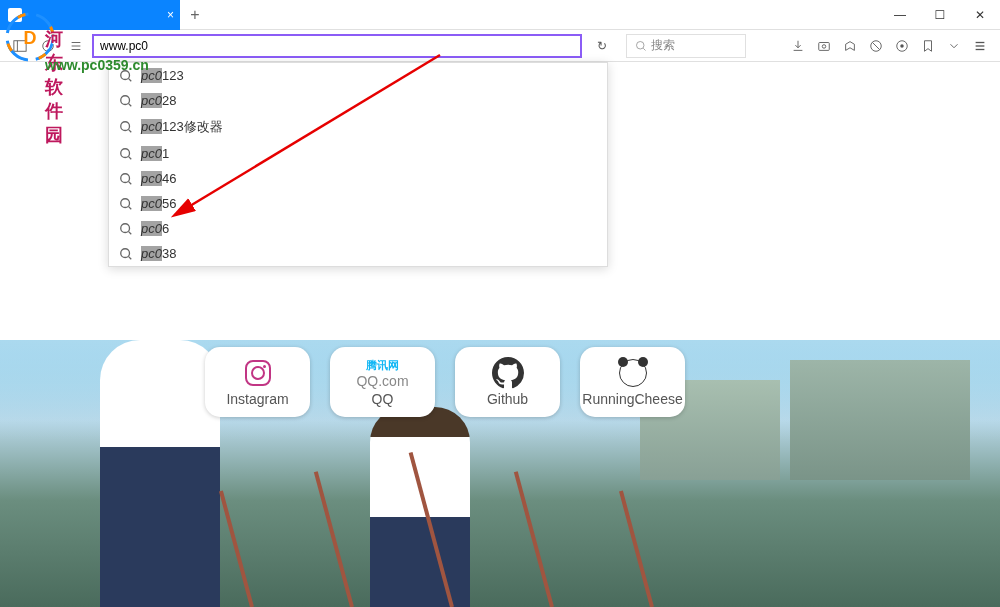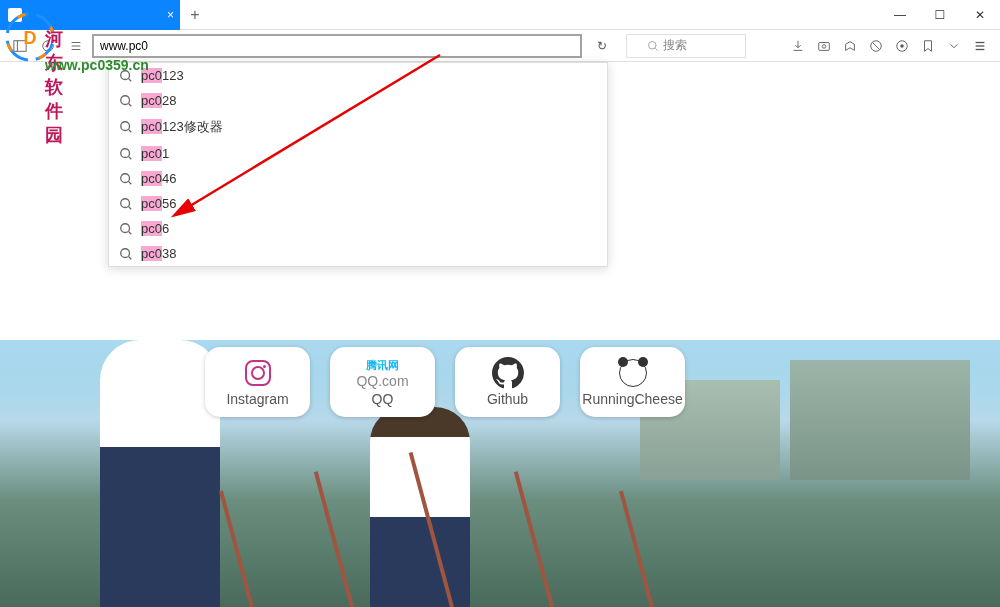--- a/index.html
+++ b/index.html
@@ -11,33 +11,33 @@
     .tab-close { position: absolute; right: 6px; color: #fff; cursor: pointer; }
     .newtab-btn { width: 30px; height: 30px; display: flex; align-items: center; justify-content: center; color: #666; font-size: 16px; cursor: pointer; }
     .window-controls { margin-left: auto; display: flex; }
     .win-btn { width: 40px; height: 30px; display: flex; align-items: center; justify-content: center; color: #333; cursor: pointer; }
     
     .toolbar { height: 32px; background: #fff; display: flex; align-items: center; padding: 0 8px; gap: 4px; border-bottom: 1px solid #e0e0e0; }
     .tb-icon { width: 24px; height: 24px; display: flex; align-items: center; justify-content: center; color: #555; cursor: pointer; }
     .tb-icon svg { width: 14px; height: 14px; }
     
     .urlbar-wrap { flex: 0 0 auto; width: 490px; position: relative; }
-    .urlbar { border: 2px solid #a3a3a3; height: 24px; display: flex; align-items: center; padding: 0 6px; background: #fff; }
+    .urlbar { border: 2px solid #8b5cf6; height: 24px; display: flex; align-items: center; padding: 0 6px; background: #fff; }
     .urlbar input { border: none; outline: none; width: 100%; font-size: 12px; }
     .reload-btn { width: 24px; height: 24px; display: flex; align-items: center; justify-content: center; cursor: pointer; color: #555; margin-left: 4px; }
-    .searchbar { display: flex; align-items: center; height: 24px; border: 1px solid #e0e0e0; padding: 0 20px; margin-left: 8px; width: 120px; color: #888; }
+    .searchbar { display: flex; align-items: center; height: 24px; border: 1px solid #e0e0e0; padding: 0 8px; margin-left: 8px; width: 120px; color: #888; }
     .searchbar svg { width: 12px; height: 12px; margin-right: 4px; }
     
     .toolbar-right { margin-left: auto; display: flex; gap: 2px; }
     
     .dropdown { position: absolute; top: 62px; left: 108px; background: #fff; width: 500px; box-shadow: 0 2px 10px rgba(0,0,0,0.15); border: 1px solid #ddd; z-index: 100; }
     .dd-item { display: flex; align-items: center; padding: 5px 10px; cursor: pointer; }
     .dd-icon { width: 14px; height: 14px; margin-right: 8px; color: #666; }
     .dd-text { font-size: 13px; color: #333; }
-    .hl { background: #f9a8d4; }
+    .hl { background: #a3a3a3; font-style: italic; }
     
     .annotation-arrow { position: absolute; top: 50px; left: 160px; width: 300px; height: 180px; z-index: 101; pointer-events: none; }
     
     .watermark { position: absolute; top: 12px; left: 5px; z-index: 200; font-family: Arial; font-weight: bold; pointer-events: none; }
     .wm-logo { width: 50px; height: 50px; border-radius: 50%; position: relative; }
     .wm-text1 { position: absolute; top: 15px; left: 40px; color: #be185d; font-size: 18px; text-shadow: 1px 1px #fff; font-family: Liberation Serif, serif; }
     .wm-text2 { position: absolute; top: 45px; left: 15px; color: #2e8b2e; font-size: 14px; margin-left: 25px; }
     
     .wallpaper { position: absolute; top: 340px; left: 0; width: 1000px; height: 267px; background: linear-gradient(180deg, #87CEEB 0%, #b8d8e8 30%, #6b8e7f 60%, #4a6b5c 100%); z-index: 1; }
     .wallpaper::before { content: ''; position: absolute; top: 0; left: 0; right: 0; height: 100px; background: linear-gradient(180deg, rgba(180,220,240,0.8), transparent); }

